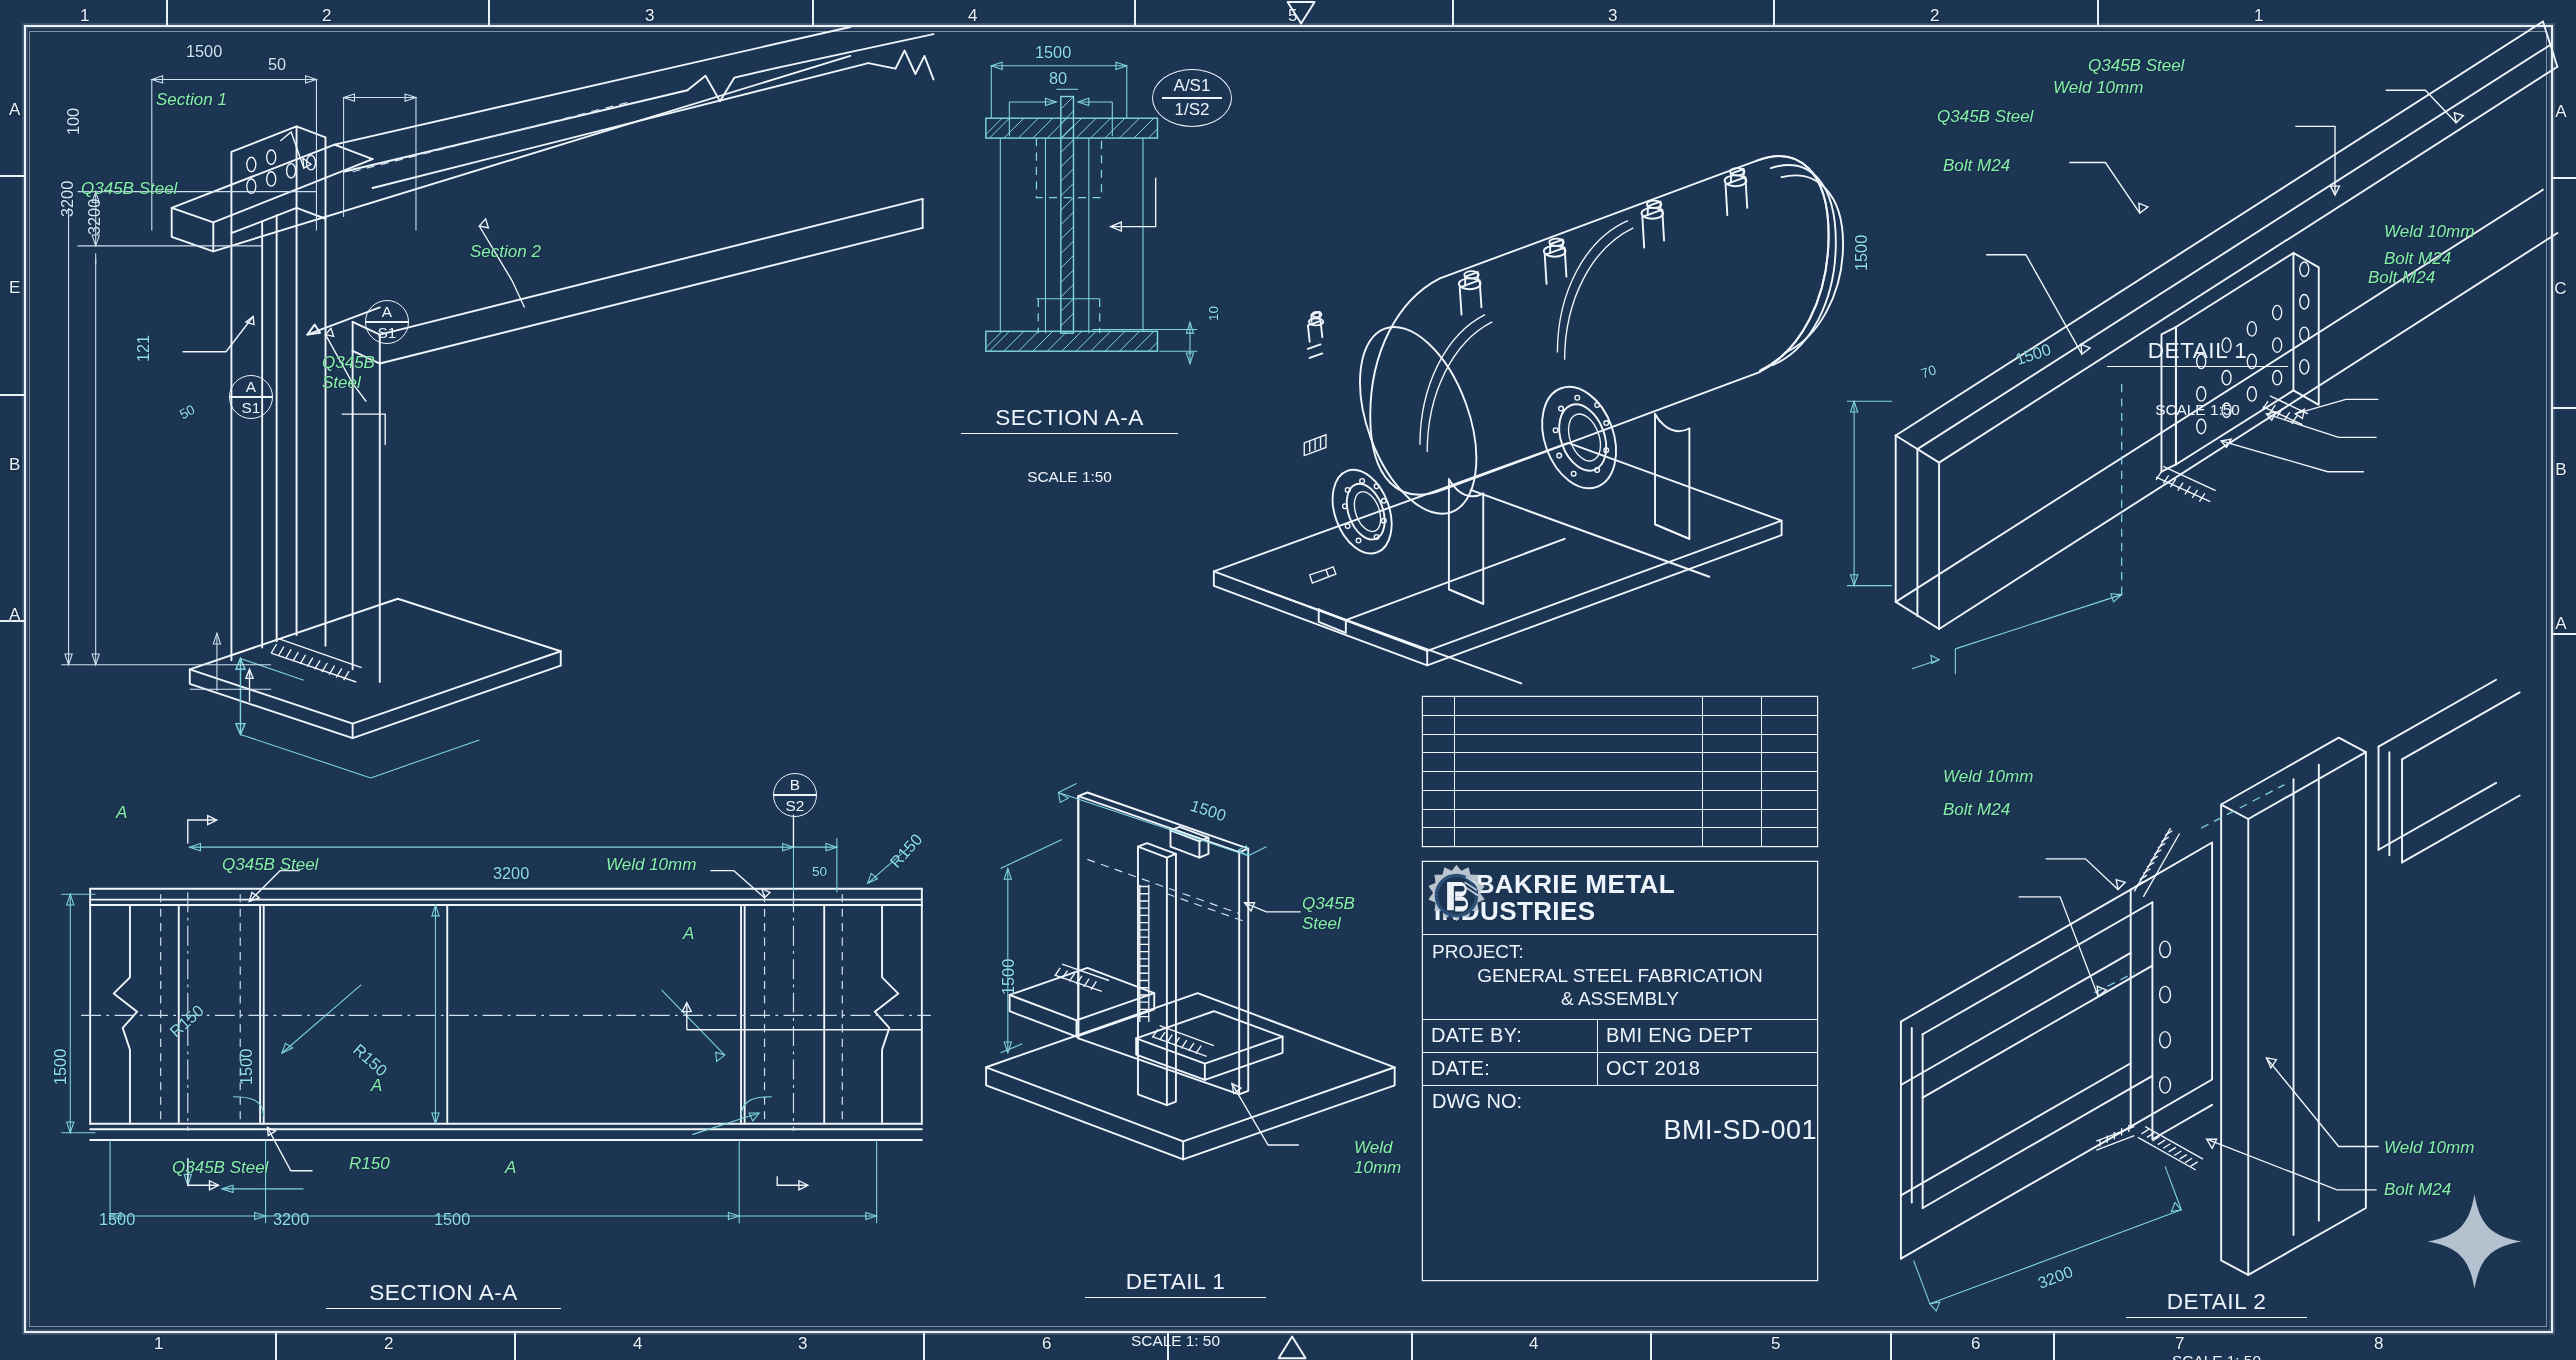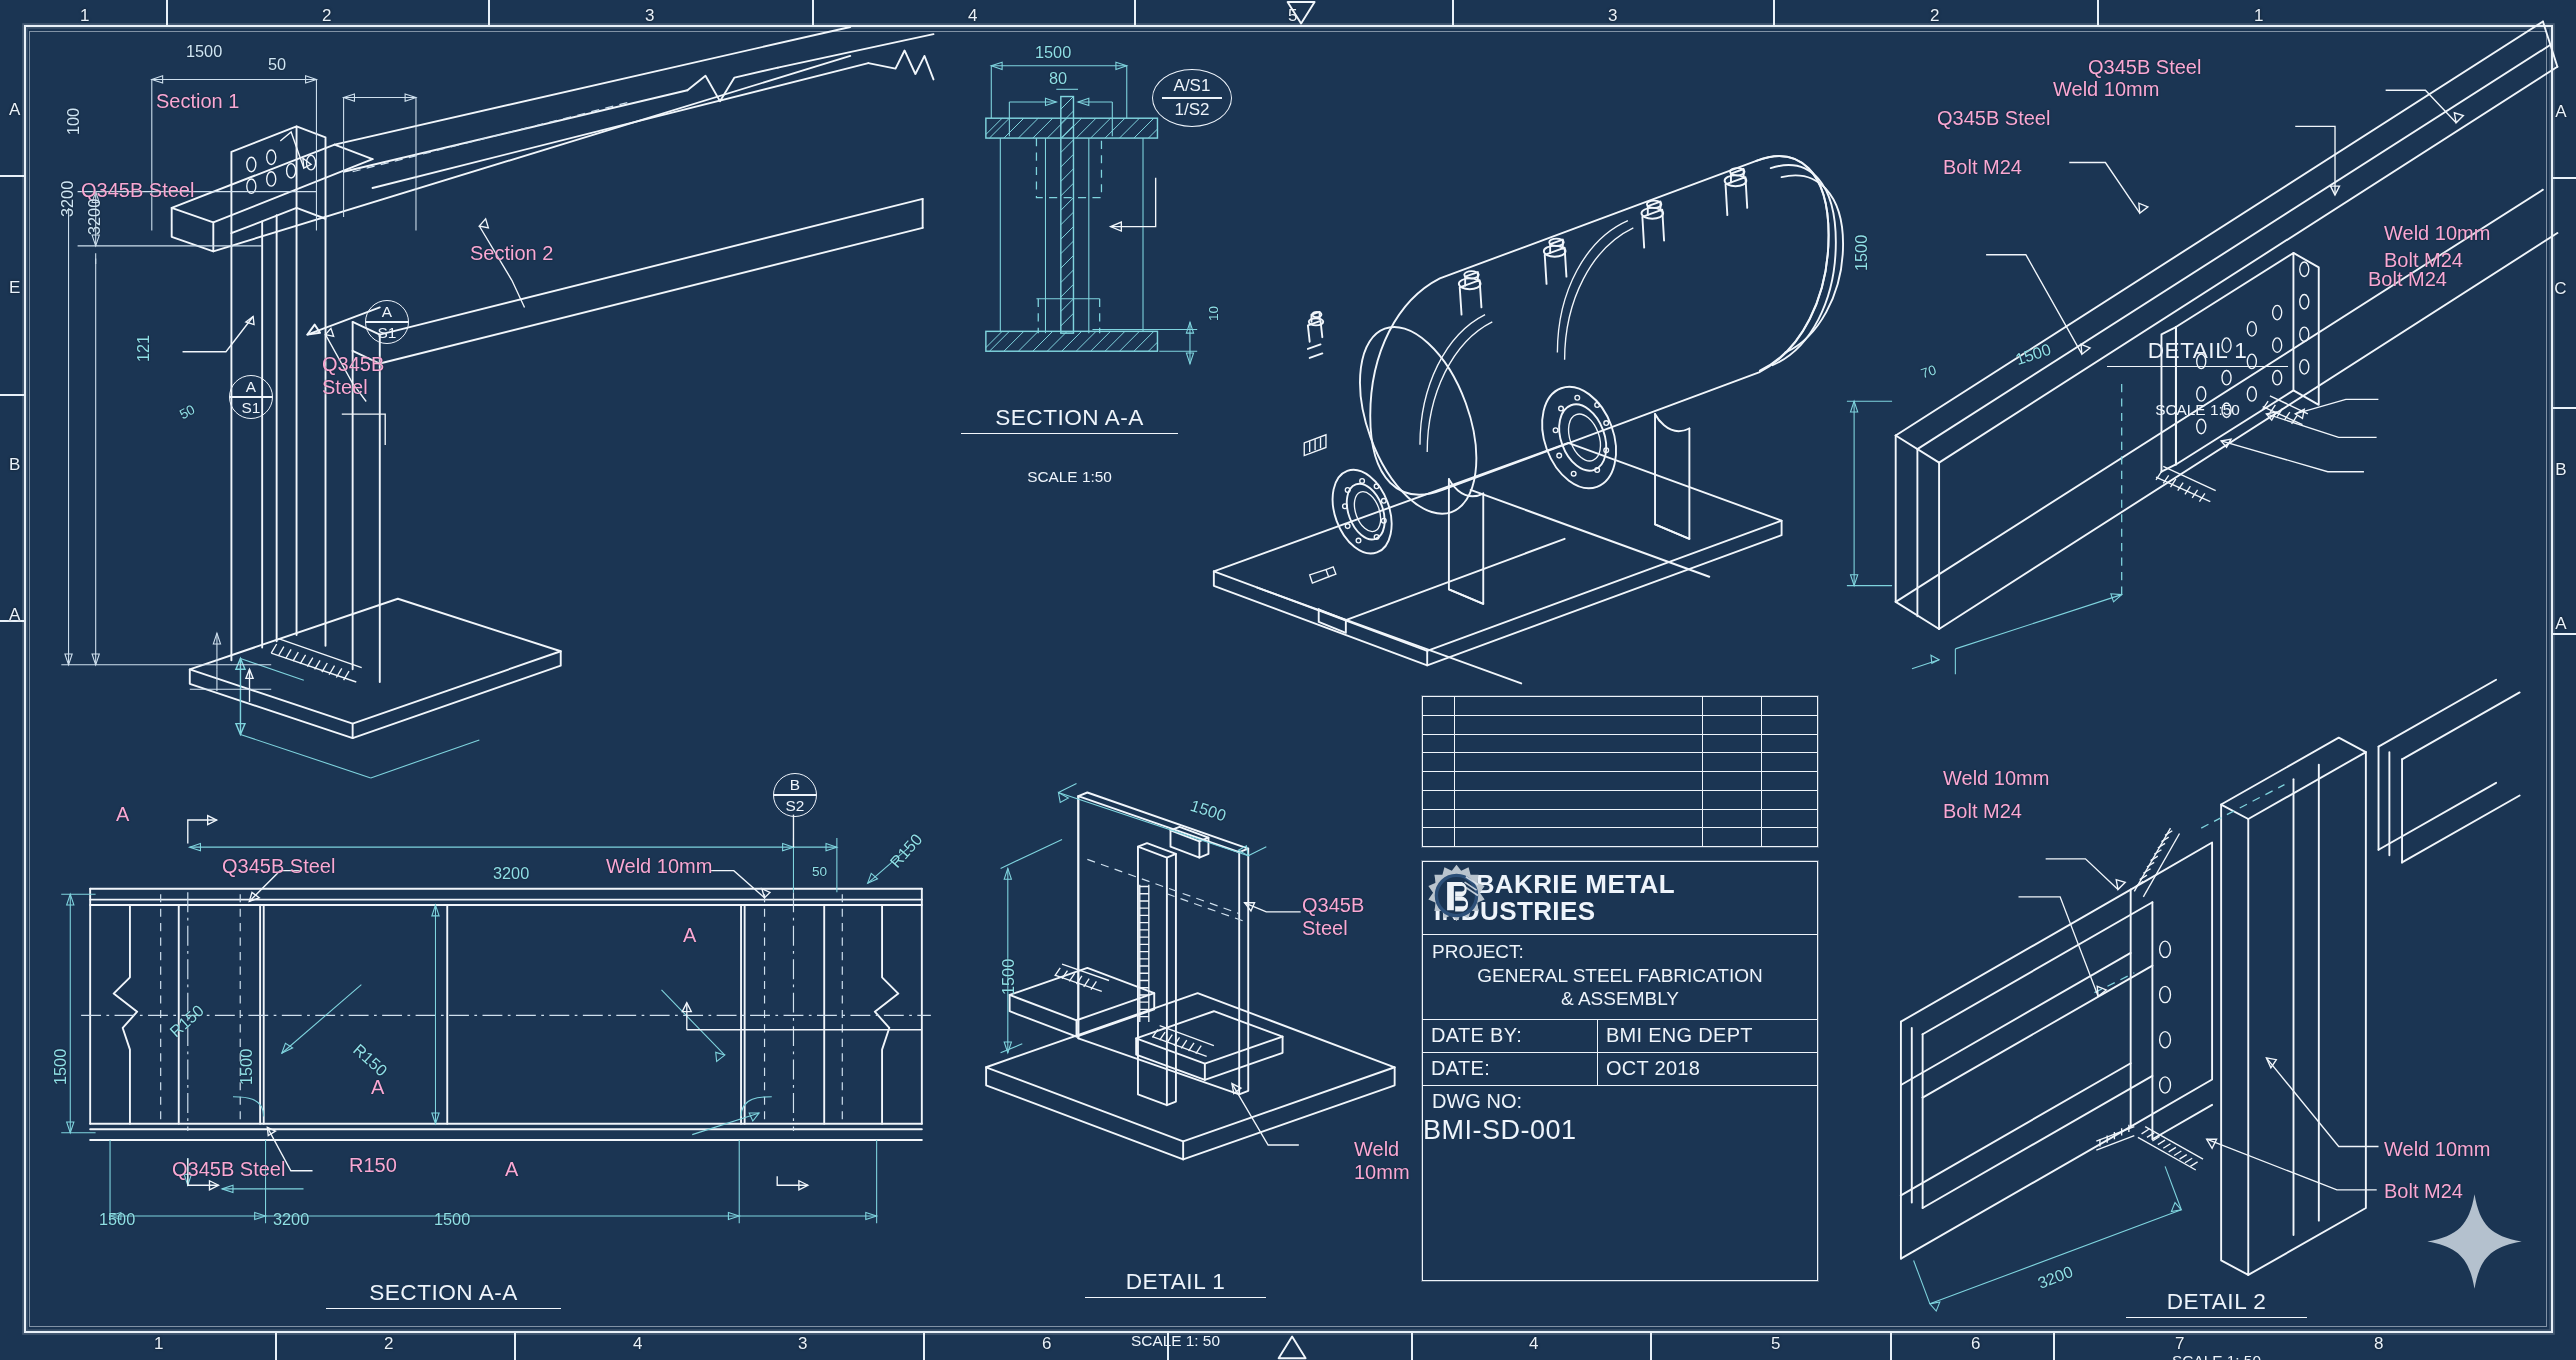--- a/index.html
+++ b/index.html
@@ -32,22 +32,22 @@
   .zbot{bottom:6.3px;transform:translateX(-50%);}
   .zleft{left:9px;transform:translateY(-50%);}
   .zright{right:9px;transform:translateY(-50%);}
   .tick{position:absolute;background:#e8f0f8;}
   .tick-t{top:0;width:1.8px;height:25px;}
   .tick-b{bottom:0;width:1.8px;height:27px;}
   .tick-l{left:0;height:1.8px;width:23.5px;}
   .tick-r{right:0;height:1.8px;width:23.5px;}
 
   
-  .lbl{position:absolute;font-size:20px;line-height:1.15;color:#f9a8d4;white-space:pre;
-       text-shadow:0 0 1.8px rgba(0,0,0,.55);}
+  .lbl{position:absolute;font-size:17px;line-height:1.15;color:#86efac;white-space:pre;
+       text-shadow:0 0 1.8px rgba(0,0,0,.55);font-style:italic;}
   .dim{position:absolute;font-size:16.3px;color:#8fdfe6;white-space:pre;
        text-shadow:0 0 1.8px rgba(0,0,0,.5);}
   .dim-w{color:#cfe6f5;}
   .vtitle{position:absolute;text-align:center;white-space:pre;}
   .vtitle .t{display:block;font-size:22.6px;letter-spacing:0.5px;border-bottom:1.8px solid #f2f7fc;padding-bottom:1.8px;}
   .vtitle .s{display:block;font-size:15.4px;margin-top:2.7px;}
   .bub{position:absolute;width:42px;height:42px;border:1.8px solid #eef4fb;border-radius:50%;
        display:flex;flex-direction:column;align-items:center;justify-content:center;font-size:15.4px;line-height:1;}
   .bub .hr{width:100%;height:1.8px;background:#eef4fb;margin:1.8px 0;}
   .bub-el{position:absolute;width:78px;height:56px;border:1.8px solid #eef4fb;border-radius:50%;
@@ -70,21 +70,21 @@
   .tb-row{border-top:1.8px solid #eef4fb;display:flex;}
   .tb-row:first-child{border-top:none;}
   .tb-cell{padding:4.5px 8.1px;font-size:20px;letter-spacing:0.3px;}
   .tb-logo{display:flex;align-items:center;gap:12.7px;padding:9px 11px;}
   .tb-brand{font-size:26px;font-weight:bold;line-height:1.04;letter-spacing:0.4px;}
   .tb-hdr{font-size:24.4px;text-align:center;padding:10px 5.4px;letter-spacing:0.4px;}
   .tb-proj{font-size:19px;padding:5.4px 9px 9px 9px;line-height:1.22;}
   .tb-proj .ctr{text-align:center;}
   .tb-k{width:40%;border-right:1.8px solid #eef4fb;}
   .tb-dwg{font-size:20px;padding:4.5px 9px 1.8px 9px;}
-  .tb-dwgno{font-size:27px;text-align:left;padding:0 0 7.2px 0;letter-spacing:0.5px;}
+  .tb-dwgno{font-size:27px;text-align:right;padding:0 0 7.2px 0;letter-spacing:0.5px;}
 
   
   #schedule{position:absolute;border:1.8px solid #eef4fb;box-shadow:0 0 0 0.9px rgba(255,255,255,.22);display:flex;flex-direction:column;}
   #schedule .srow{flex:1;display:flex;border-top:1.8px solid #eef4fb;}
   #schedule .srow:first-child{border-top:none;}
   #schedule .scell{border-left:1.8px solid #eef4fb;}
   #schedule .scell:first-child{border-left:none;}
 
   .sparkle{position:absolute;}
 </style>

